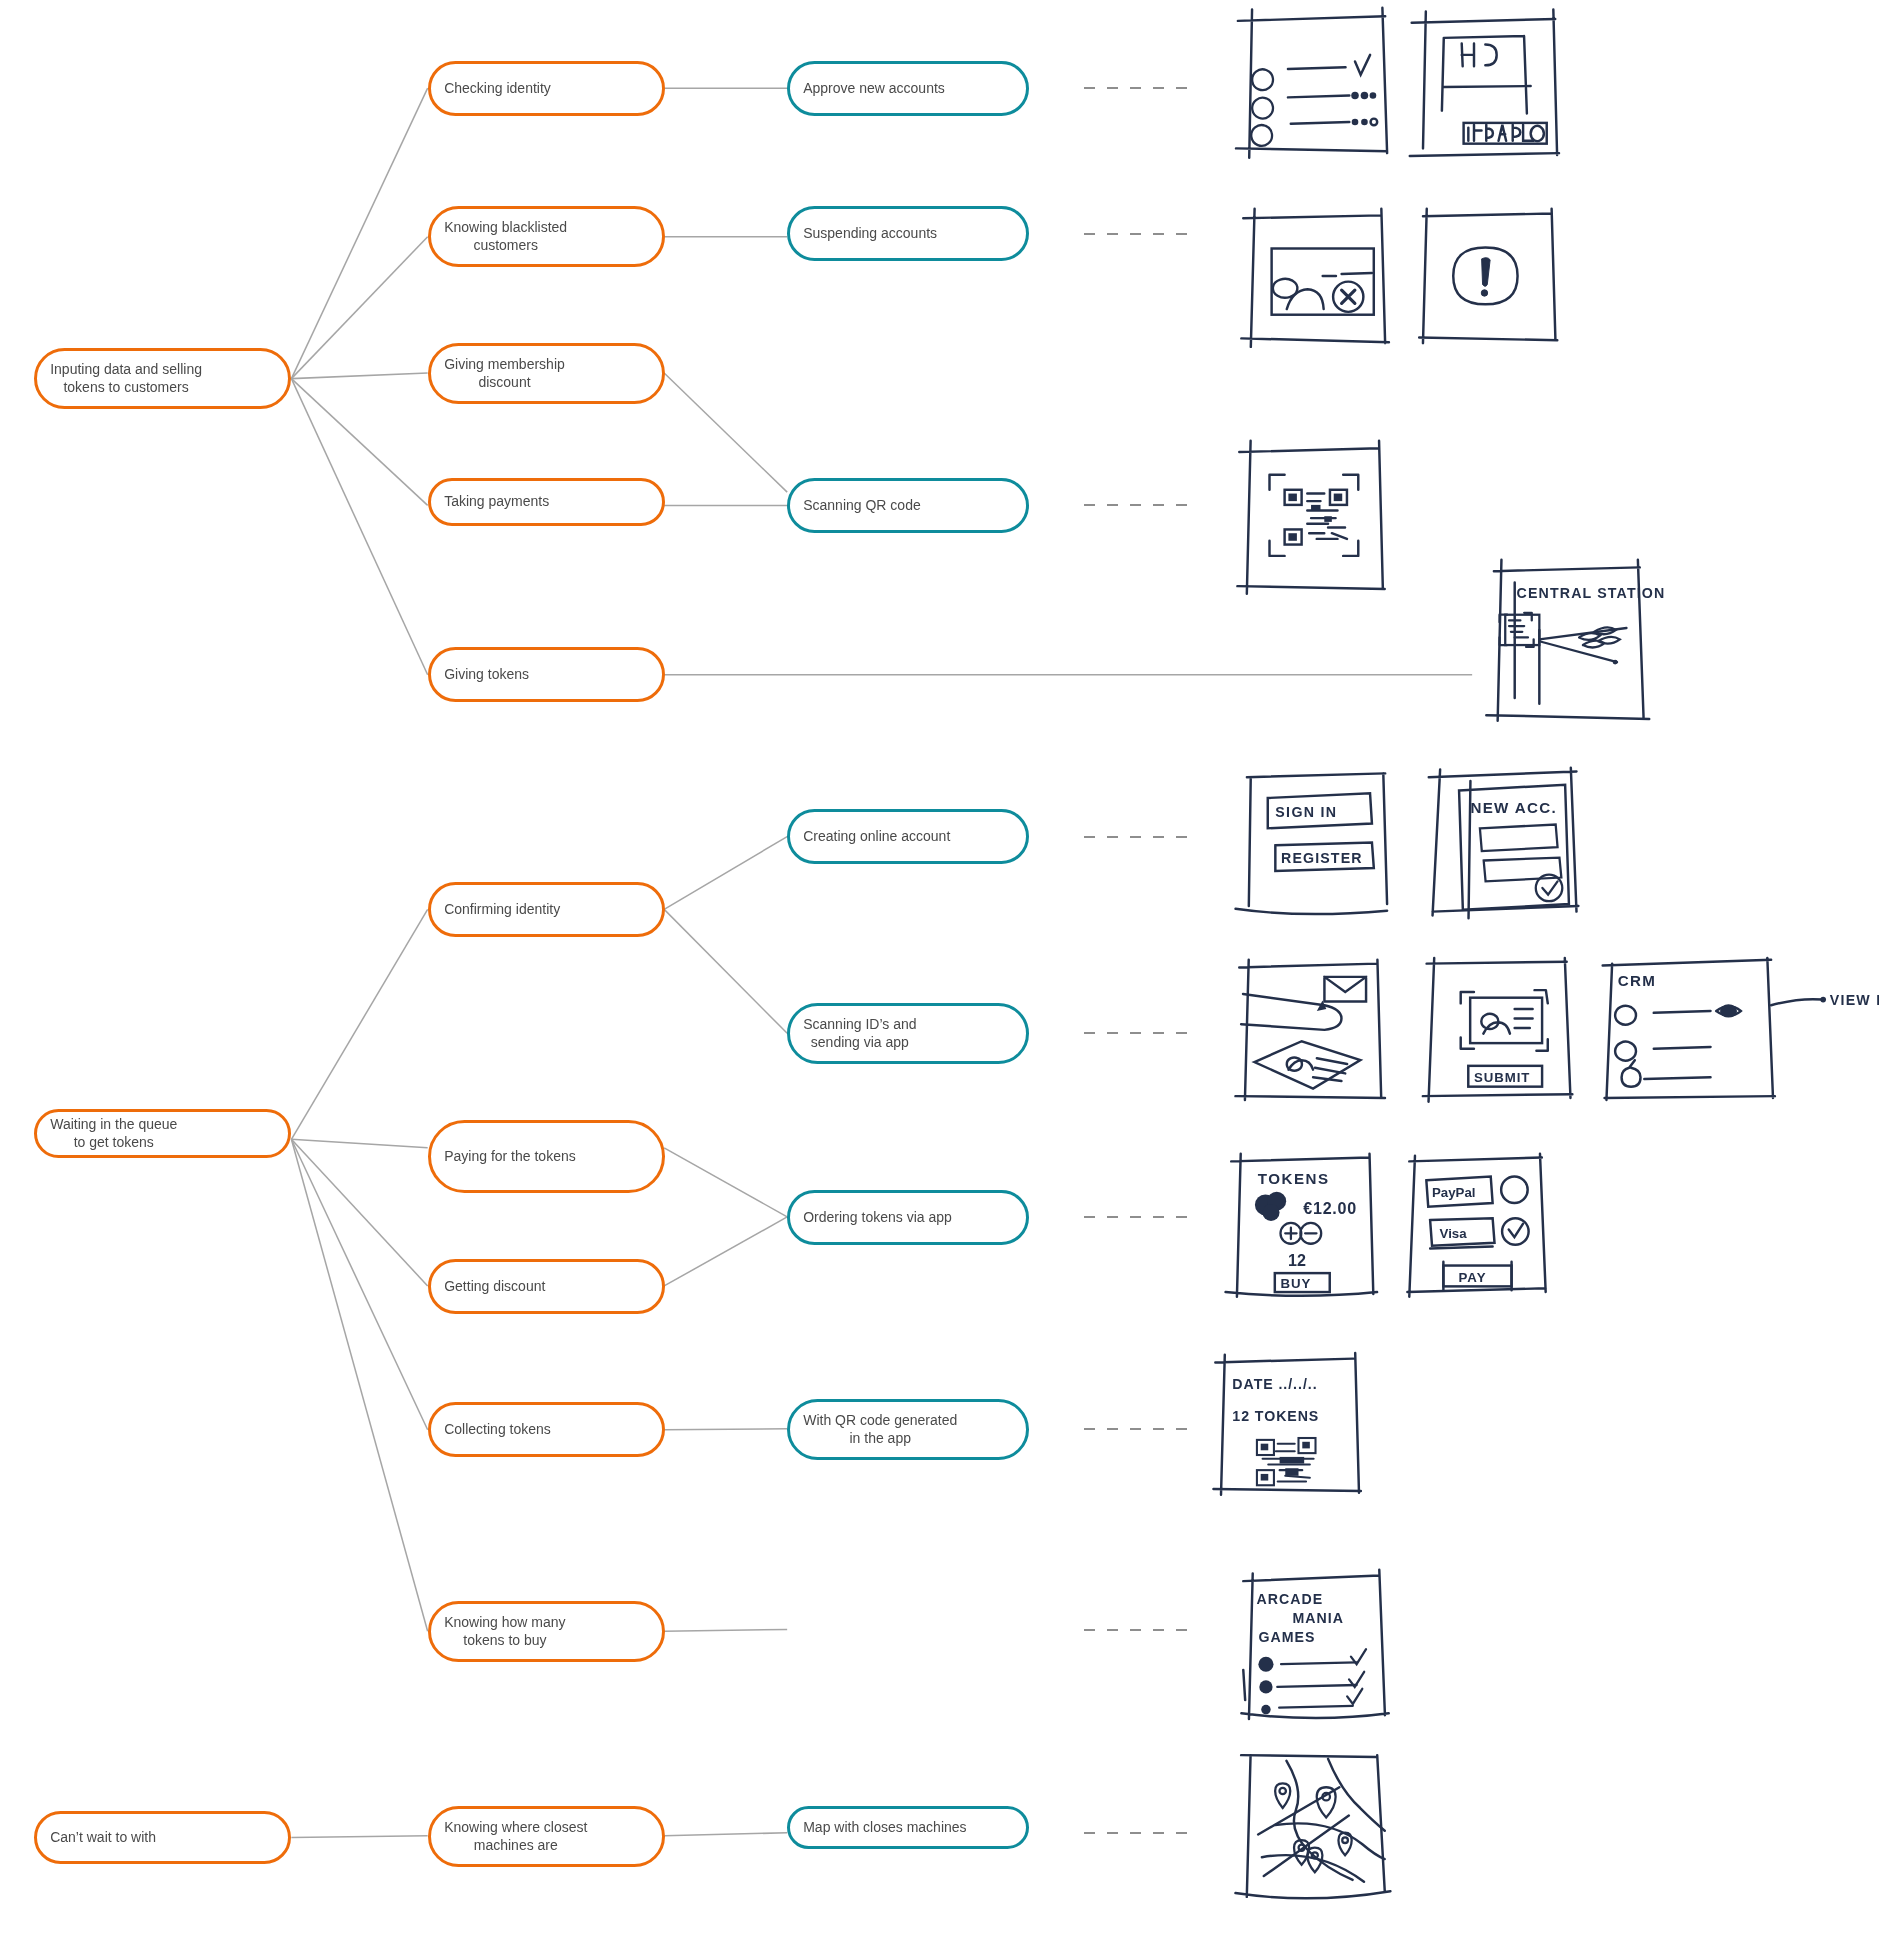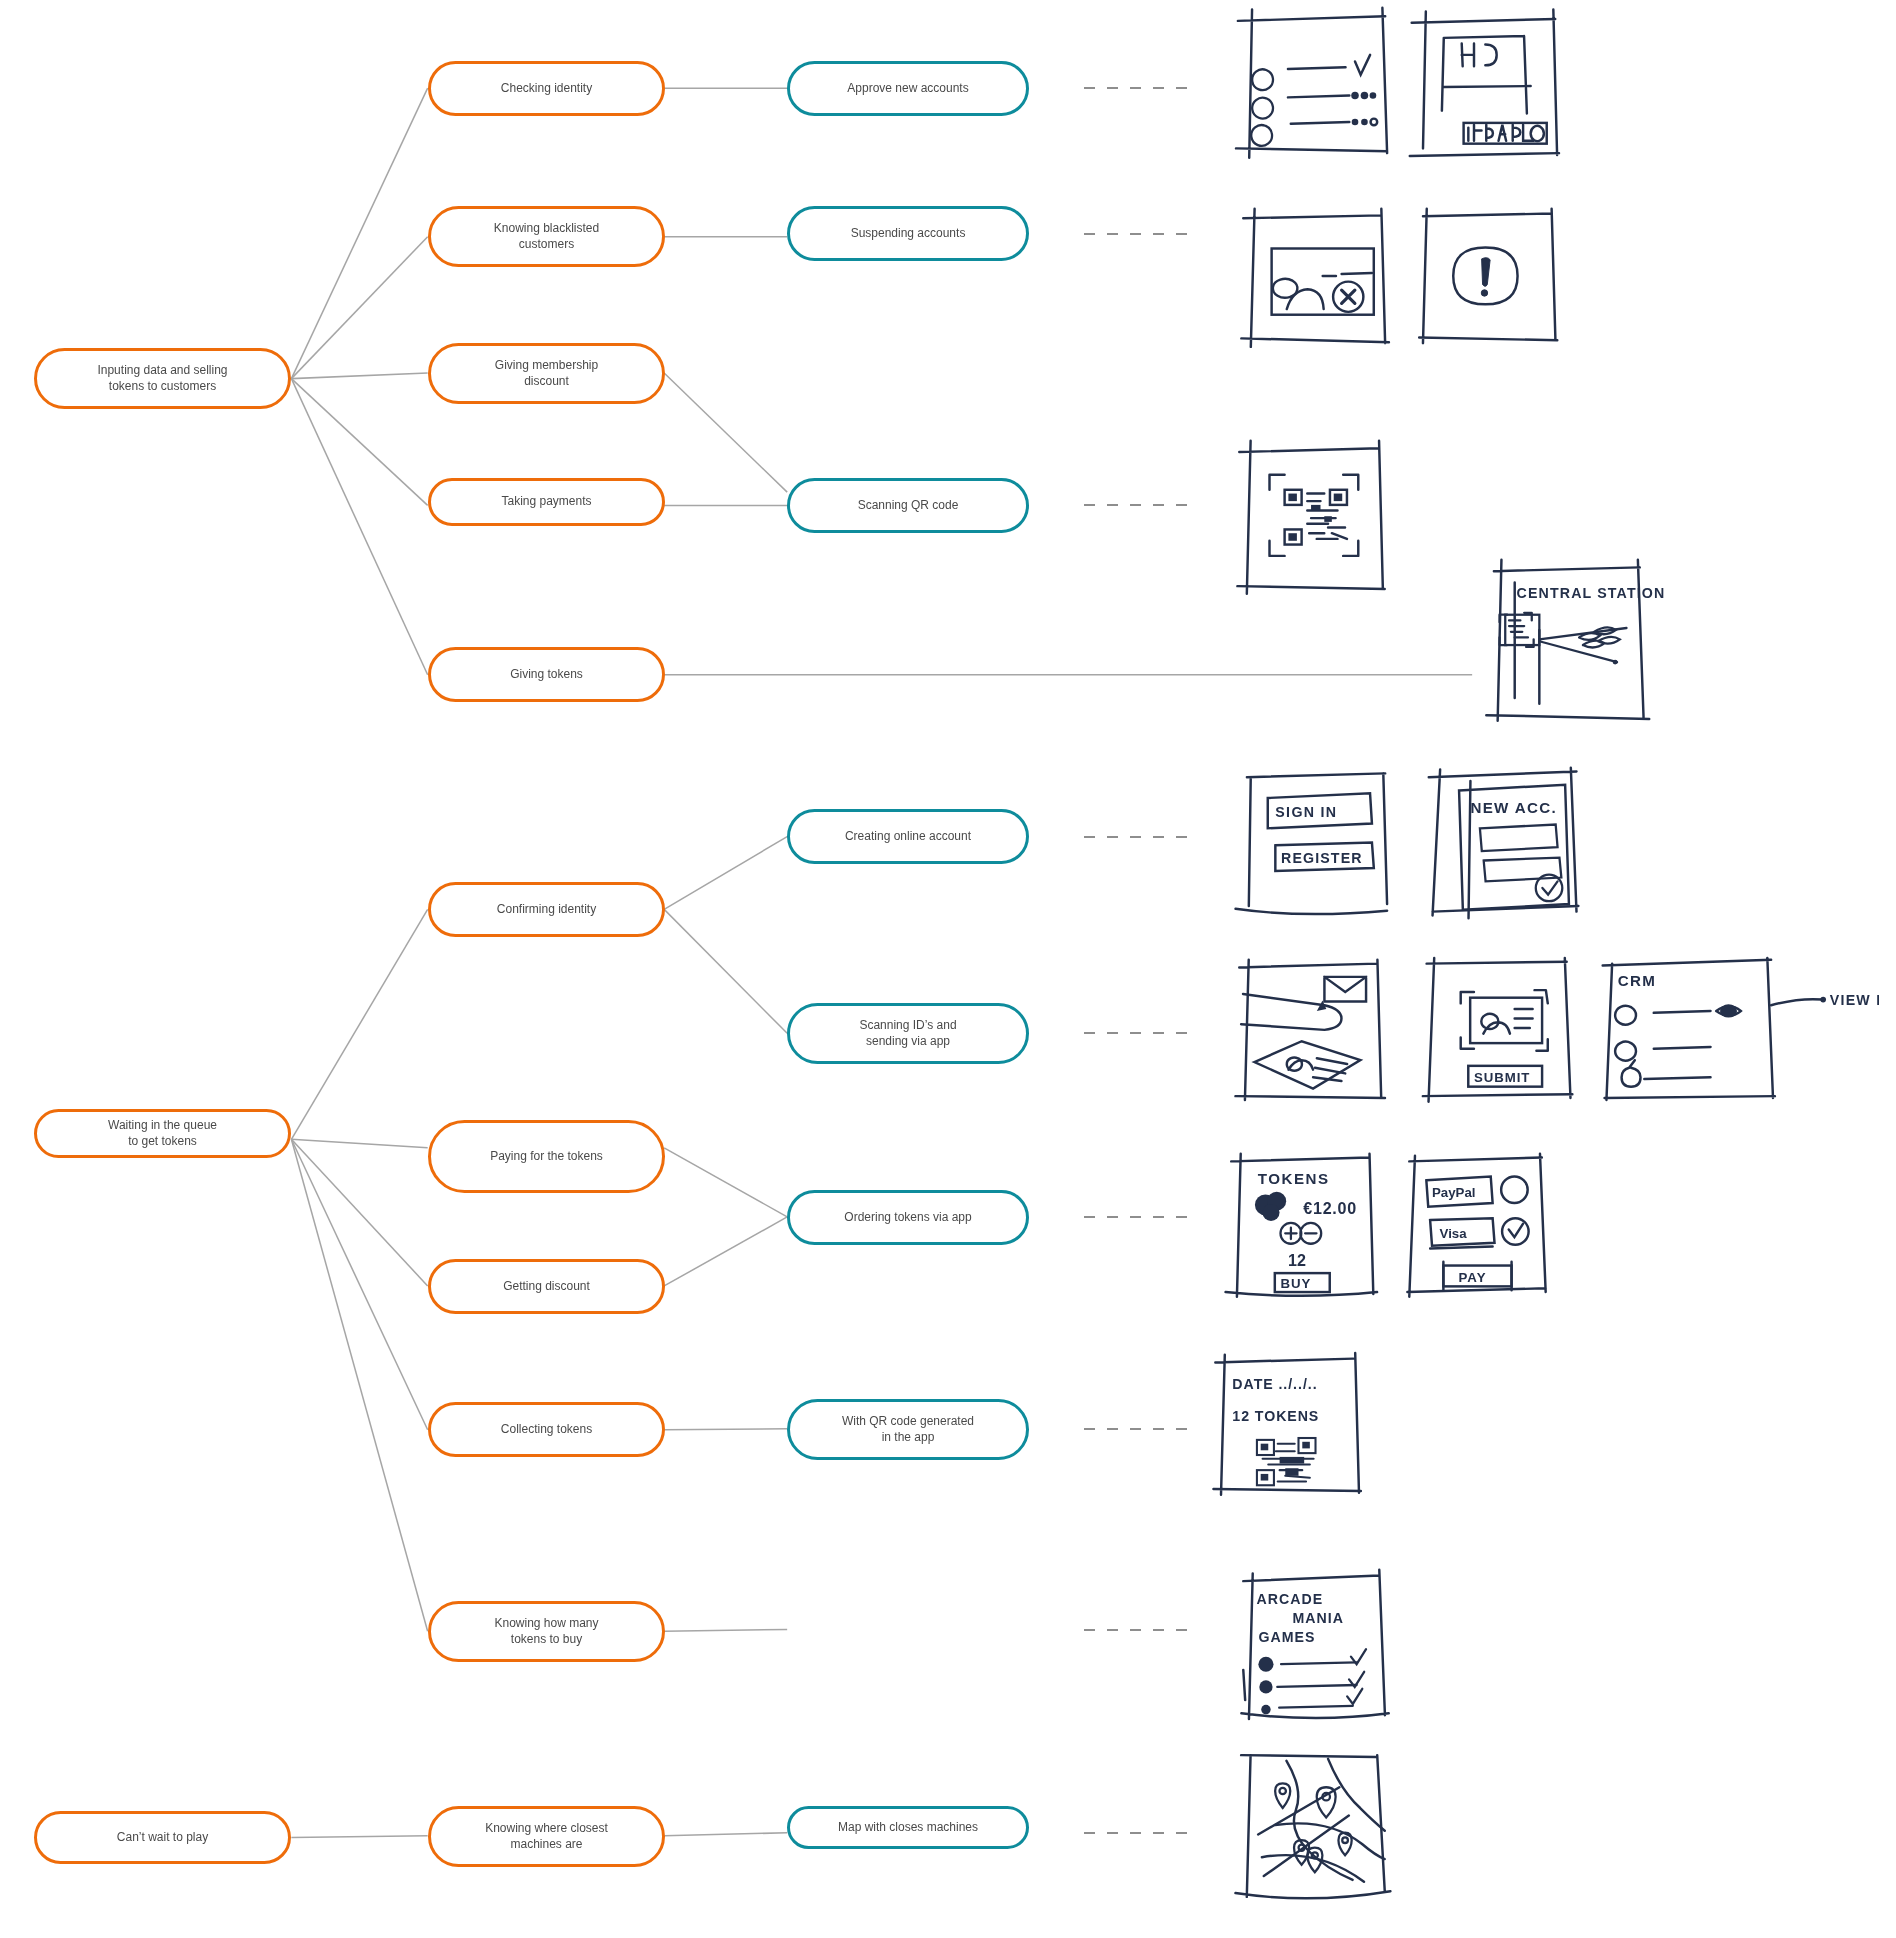--- a/index.html
+++ b/index.html
@@ -23,27 +23,27 @@
     left: 0; top: 0;
     width: 1896px;
     height: 1938px;
     pointer-events: none;
   }
   .node {
     position: absolute;
     box-sizing: border-box;
     display: flex;
     align-items: center;
-    justify-content: center;
+    justify-content: flex-start;
     text-align: center;
     background: #ffffff;
     border-radius: 945px;
     line-height: 1.28;
     color: #4a4a4a;
-    font-size: 12px;
+    font-size: 14px;
     padding: 3.8px 13.2px;
     z-index: 5;
   }
   .node.orange {
     border: 3.8px solid #ee6c0a;
   }
   .node.teal {
     border: 3.8px solid #0e8c9c;
   }
   .node span {
@@ -107,21 +107,21 @@
 
   <div class="node orange" style="left:34px; top:348px; width:257px; height:61px;">
     <span>Inputing data and selling
 tokens to customers</span>
   </div>
   <div class="node orange" style="left:34px; top:1109px; width:257px; height:49px;">
     <span>Waiting in the queue
 to get tokens</span>
   </div>
   <div class="node orange" style="left:34px; top:1811px; width:257px; height:53px;">
-    <span>Can’t wait to play</span>
+    <span>Can’t wait to with</span>
   </div>
 
   <div class="node orange" style="left:428px; top:61px; width:237px; height:55px;">
     <span>Checking identity</span>
   </div>
   <div class="node orange" style="left:428px; top:206px; width:237px; height:61px;">
     <span>Knowing blacklisted
 customers</span>
   </div>
   <div class="node orange" style="left:428px; top:343px; width:237px; height:61px;">

